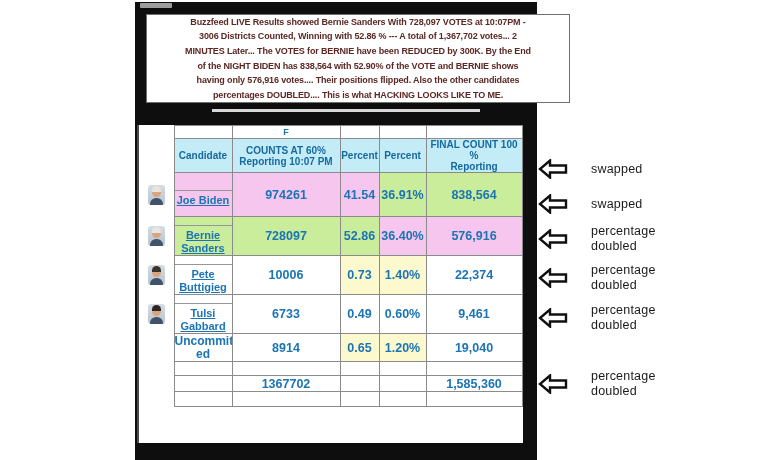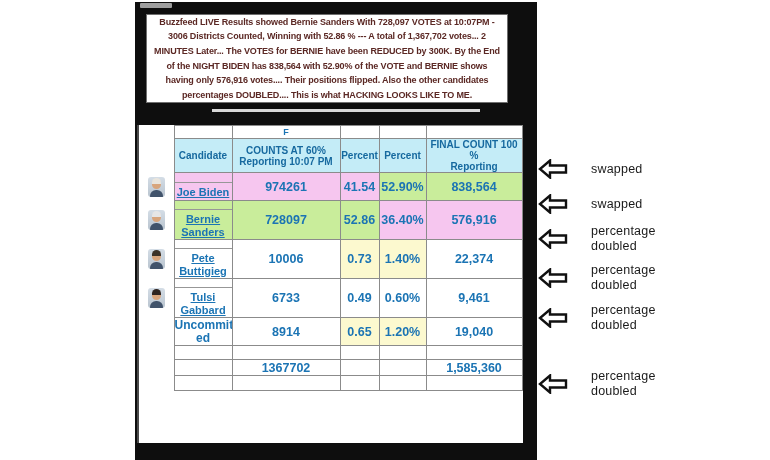--- a/index.html
+++ b/index.html
@@ -1,20 +1,20 @@
 <!DOCTYPE html>
 <html style="--panel_black: #0e0e0e; --quote_maroon: #5b2824; --header_cyan: #c4ecf7; --pink: #f6c6ef; --green: #c9ed9b; --yellow: #fcf9cf; --value_blue: #1b74b4;"><head>
 <meta charset="utf-8">
 <style>
   html,body{margin:0;padding:0;background:#ffffff;}
   .stage{position:relative;width:770px;height:460px;background:#ffffff;overflow:hidden;
          font-family:"Liberation Sans",sans-serif;}
   .black-panel{position:absolute;left:135px;top:2px;width:402px;height:458px;background:var(--panel_black,#0e0e0e);}
   .smudge{position:absolute;left:140px;top:3px;width:32px;height:5px;background:#9e9e9e;border-radius:1px;}
-  .quote-box{position:absolute;left:146px;top:14px;width:362px;height:89px;background:#ffffff;
+  .quote-box{position:absolute;left:146px;top:14px;width:424px;height:89px;background:#ffffff;
              border:1px solid #6f6f6f;box-sizing:border-box;display:flex;align-items:center;justify-content:center;
              text-align:center;color:var(--quote_maroon,#5b2824);font-size:9px;font-weight:700;
              line-height:14.6px;white-space:pre-line;letter-spacing:-0.15px;padding:0 4px;}
   .divider{position:absolute;left:212px;top:109px;width:268px;height:3px;background:#d8d8d8;}
   .sheet{position:absolute;left:137px;top:125px;width:386px;height:318px;background:#ffffff;
          border-left:2px solid #4a4a4a;box-sizing:border-box;}
   table.grid{position:absolute;left:0;top:0;border-collapse:collapse;table-layout:fixed;width:383px;}
   table.grid td{border:1px solid #8b8b8b;padding:0;margin:0;overflow:hidden;vertical-align:middle;text-align:center;}
   table.grid td.avc{border:none;background:#ffffff;}
   td.hdr{background:var(--header_cyan,#c4ecf7);color:#16699f;font-size:10px;font-weight:700;
@@ -77,35 +77,35 @@
           <tr style="height: 22px;">
             <td class="avc"></td>
             <td class="hdr">Candidate</td>
             <td class="hdr">COUNTS AT 60%
 Reporting 10:07 PM</td>
             <td class="hdr">Percent</td>
             <td class="hdr">Percent</td>
             <td class="hdr">FINAL COUNT  100 %
 Reporting</td>
           </tr>
-          <tr style="height: 28px;">
+          <tr style="height: 44px;">
             <td class="avc">
               <div class="avatar">
                 <div class="head"></div>
                 <div class="hair" style="background:#e9e5dd"></div>
                 <div class="torso"></div>
               </div>
             </td>
             <td class="cand bg-pink">
               <div class="strip"></div>
               <div class="nm">Joe Biden</div>
             </td>
             <td class="val bg-pink">974261</td>
             <td class="val bg-pink">41.54</td>
-            <td class="val bg-green">52.90%</td>
+            <td class="val bg-green">36.91%</td>
             <td class="val bg-green">838,564</td>
           </tr>
           <tr style="height: 37px;">
             <td class="avc">
               <div class="avatar">
                 <div class="head"></div>
                 <div class="hair" style="background:#e6e6e6"></div>
                 <div class="torso"></div>
               </div>
             </td>

